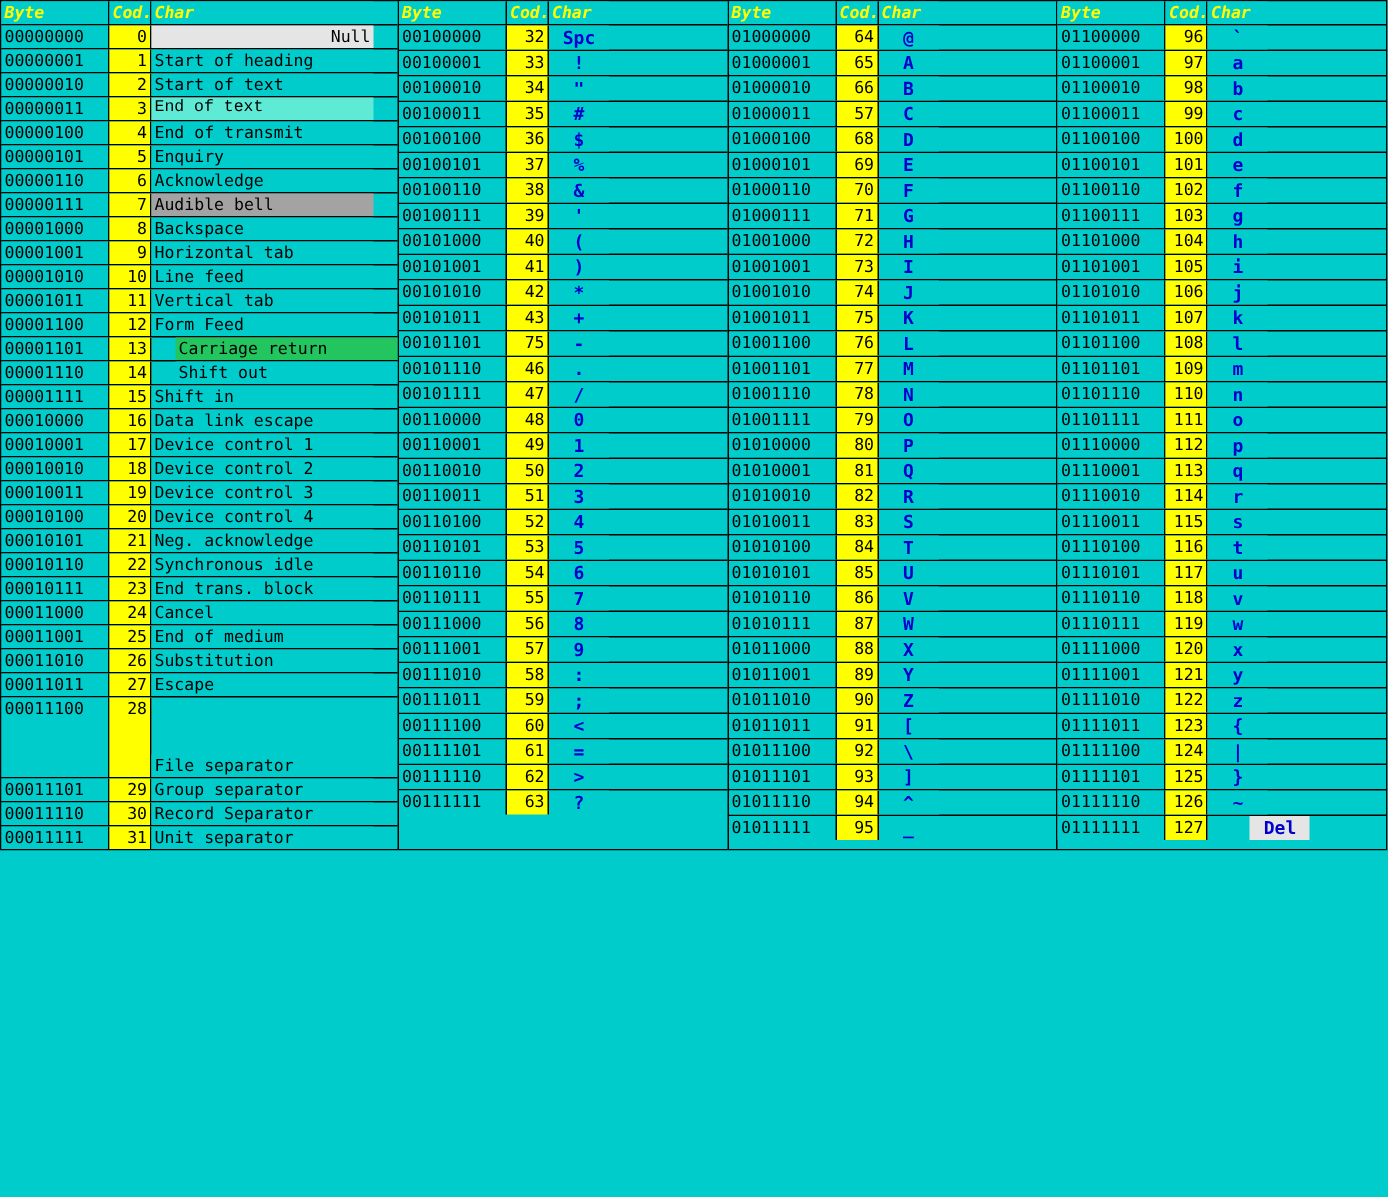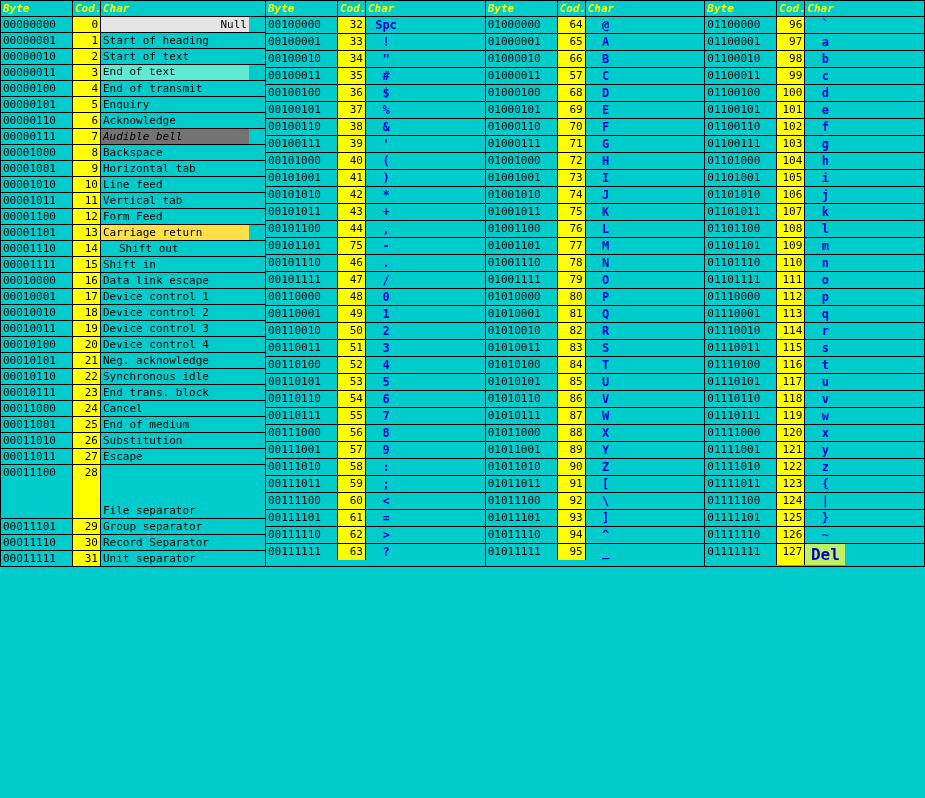--- a/index.html
+++ b/index.html
@@ -113,21 +113,21 @@
         <span class="cell" style="width: 148px; background: rgb(0, 204, 204); color: rgb(0, 0, 0);">Enquiry</span>
       </div>
       <div class="data-row">
         <span class="cell cell-byte">00000110</span>
         <span class="cell cell-cod">6</span>
         <span class="cell" style="width: 148px; background: rgb(0, 204, 204); color: rgb(0, 0, 0);">Acknowledge</span>
       </div>
       <div class="data-row">
         <span class="cell cell-byte">00000111</span>
         <span class="cell cell-cod">7</span>
-        <span class="cell" style="width: 148px; background: #737373; color: rgb(0, 0, 0); font-style: italic;">Audible bell</span>
+        <span class="cell" style="width: 148px; background: #a3a3a3; color: rgb(0, 0, 0);">Audible bell</span>
       </div>
       <div class="data-row">
         <span class="cell cell-byte">00001000</span>
         <span class="cell cell-cod">8</span>
         <span class="cell" style="width: 148px; background: rgb(0, 204, 204); color: rgb(0, 0, 0);">Backspace</span>
       </div>
       <div class="data-row">
         <span class="cell cell-byte">00001001</span>
         <span class="cell cell-cod">9</span>
         <span class="cell" style="width: 148px; background: rgb(0, 204, 204); color: rgb(0, 0, 0);">Horizontal tab</span>
@@ -143,21 +143,21 @@
         <span class="cell" style="width: 148px; background: rgb(0, 204, 204); color: rgb(0, 0, 0);">Vertical tab</span>
       </div>
       <div class="data-row">
         <span class="cell cell-byte">00001100</span>
         <span class="cell cell-cod">12</span>
         <span class="cell" style="width: 148px; background: rgb(0, 204, 204); color: rgb(0, 0, 0);">Form Feed</span>
       </div>
       <div class="data-row">
         <span class="cell cell-byte">00001101</span>
         <span class="cell cell-cod">13</span>
-        <span class="cell" style="width: 148px; background: #fde047; color: rgb(0, 0, 0);">Carriage return</span>
+        <span class="cell" style="width: 148px; background: #22c55e; color: rgb(0, 0, 0); margin-left: 16px;">Carriage return</span>
       </div>
       <div class="data-row">
         <span class="cell cell-byte">00001110</span>
         <span class="cell cell-cod">14</span>
         <span class="cell" style="width: 148px; background: rgb(0, 204, 204); color: rgb(0, 0, 0); margin-left: 16px;">Shift out</span>
       </div>
       <div class="data-row">
         <span class="cell cell-byte">00001111</span>
         <span class="cell cell-cod">15</span>
         <span class="cell" style="width: 148px; background: rgb(0, 204, 204); color: rgb(0, 0, 0);">Shift in</span>
@@ -303,25 +303,20 @@
         <span class="cell cell-byte">00101010</span>
         <span class="cell cell-cod">42</span>
         <span class="cell" style="width: 40px; background: rgb(0, 204, 204); color: rgb(0, 0, 204); font-weight: bold; font-size: 12px; text-align: center;">*</span>
       </div>
       <div class="data-row">
         <span class="cell cell-byte">00101011</span>
         <span class="cell cell-cod">43</span>
         <span class="cell" style="width: 40px; background: rgb(0, 204, 204); color: rgb(0, 0, 204); font-weight: bold; font-size: 12px; text-align: center;">+</span>
       </div>
       <div class="data-row">
-        <span class="cell cell-byte">00101100</span>
-        <span class="cell cell-cod">44</span>
-        <span class="cell" style="width: 40px; background: rgb(0, 204, 204); color: rgb(0, 0, 204); font-weight: bold; font-size: 12px; text-align: center;">,</span>
-      </div>
-      <div class="data-row">
         <span class="cell cell-byte">00101101</span>
         <span class="cell cell-cod">75</span>
         <span class="cell" style="width: 40px; background: rgb(0, 204, 204); color: rgb(0, 0, 204); font-weight: bold; font-size: 12px; text-align: center;">-</span>
       </div>
       <div class="data-row">
         <span class="cell cell-byte">00101110</span>
         <span class="cell cell-cod">46</span>
         <span class="cell" style="width: 40px; background: rgb(0, 204, 204); color: rgb(0, 0, 204); font-weight: bold; font-size: 12px; text-align: center;">.</span>
       </div>
       <div class="data-row">
@@ -734,16 +729,16 @@
         <span class="cell" style="width: 40px; background: rgb(0, 204, 204); color: rgb(0, 0, 204); font-weight: bold; font-size: 12px; text-align: center;">}</span>
       </div>
       <div class="data-row">
         <span class="cell cell-byte">01111110</span>
         <span class="cell cell-cod">126</span>
         <span class="cell" style="width: 40px; background: rgb(0, 204, 204); color: rgb(0, 0, 204); font-weight: bold; font-size: 12px; text-align: center;">~</span>
       </div>
       <div class="data-row">
         <span class="cell cell-byte">01111111</span>
         <span class="cell cell-cod">127</span>
-        <span class="cell" style="width: 40px; background: #bef264; color: rgb(0, 0, 204); font-weight: bold; font-size: 16px; text-align: center;">Del</span>
+        <span class="cell" style="width: 40px; background: #e5e5e5; color: rgb(0, 0, 204); font-weight: bold; font-size: 12px; text-align: center; margin-left: 28px;">Del</span>
       </div>
     </div>
   </div>
 
 </body></html>

